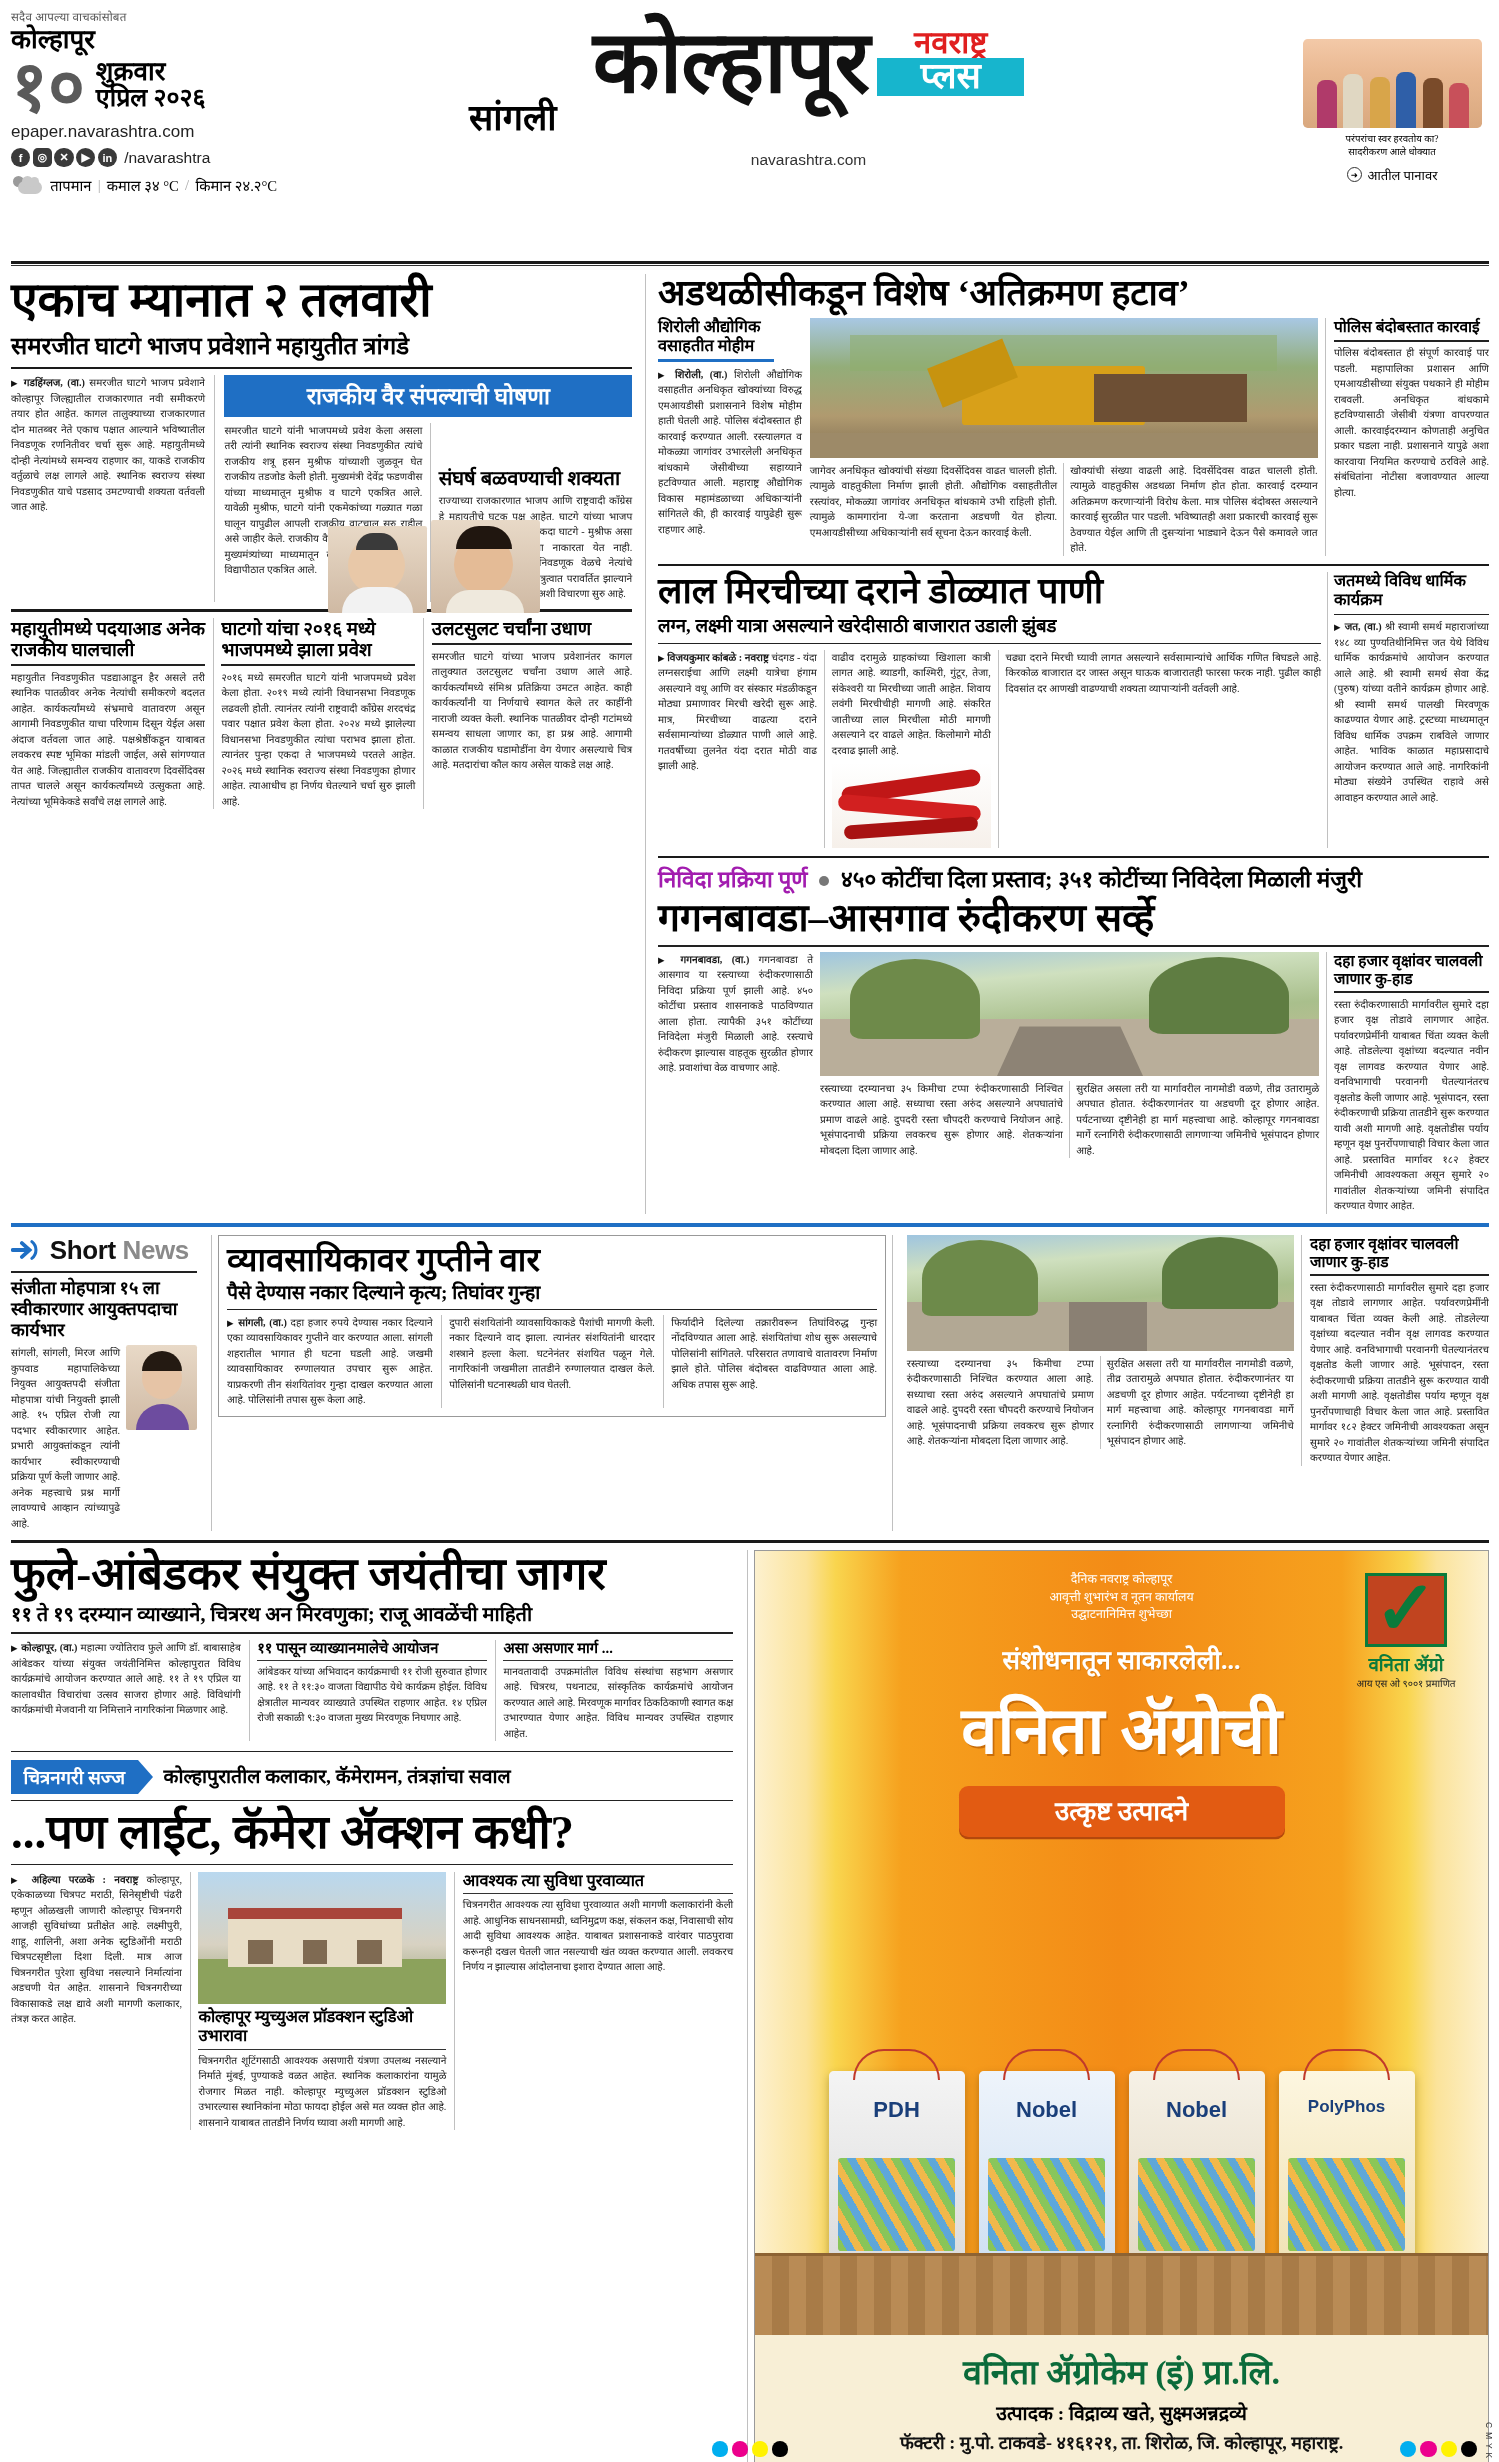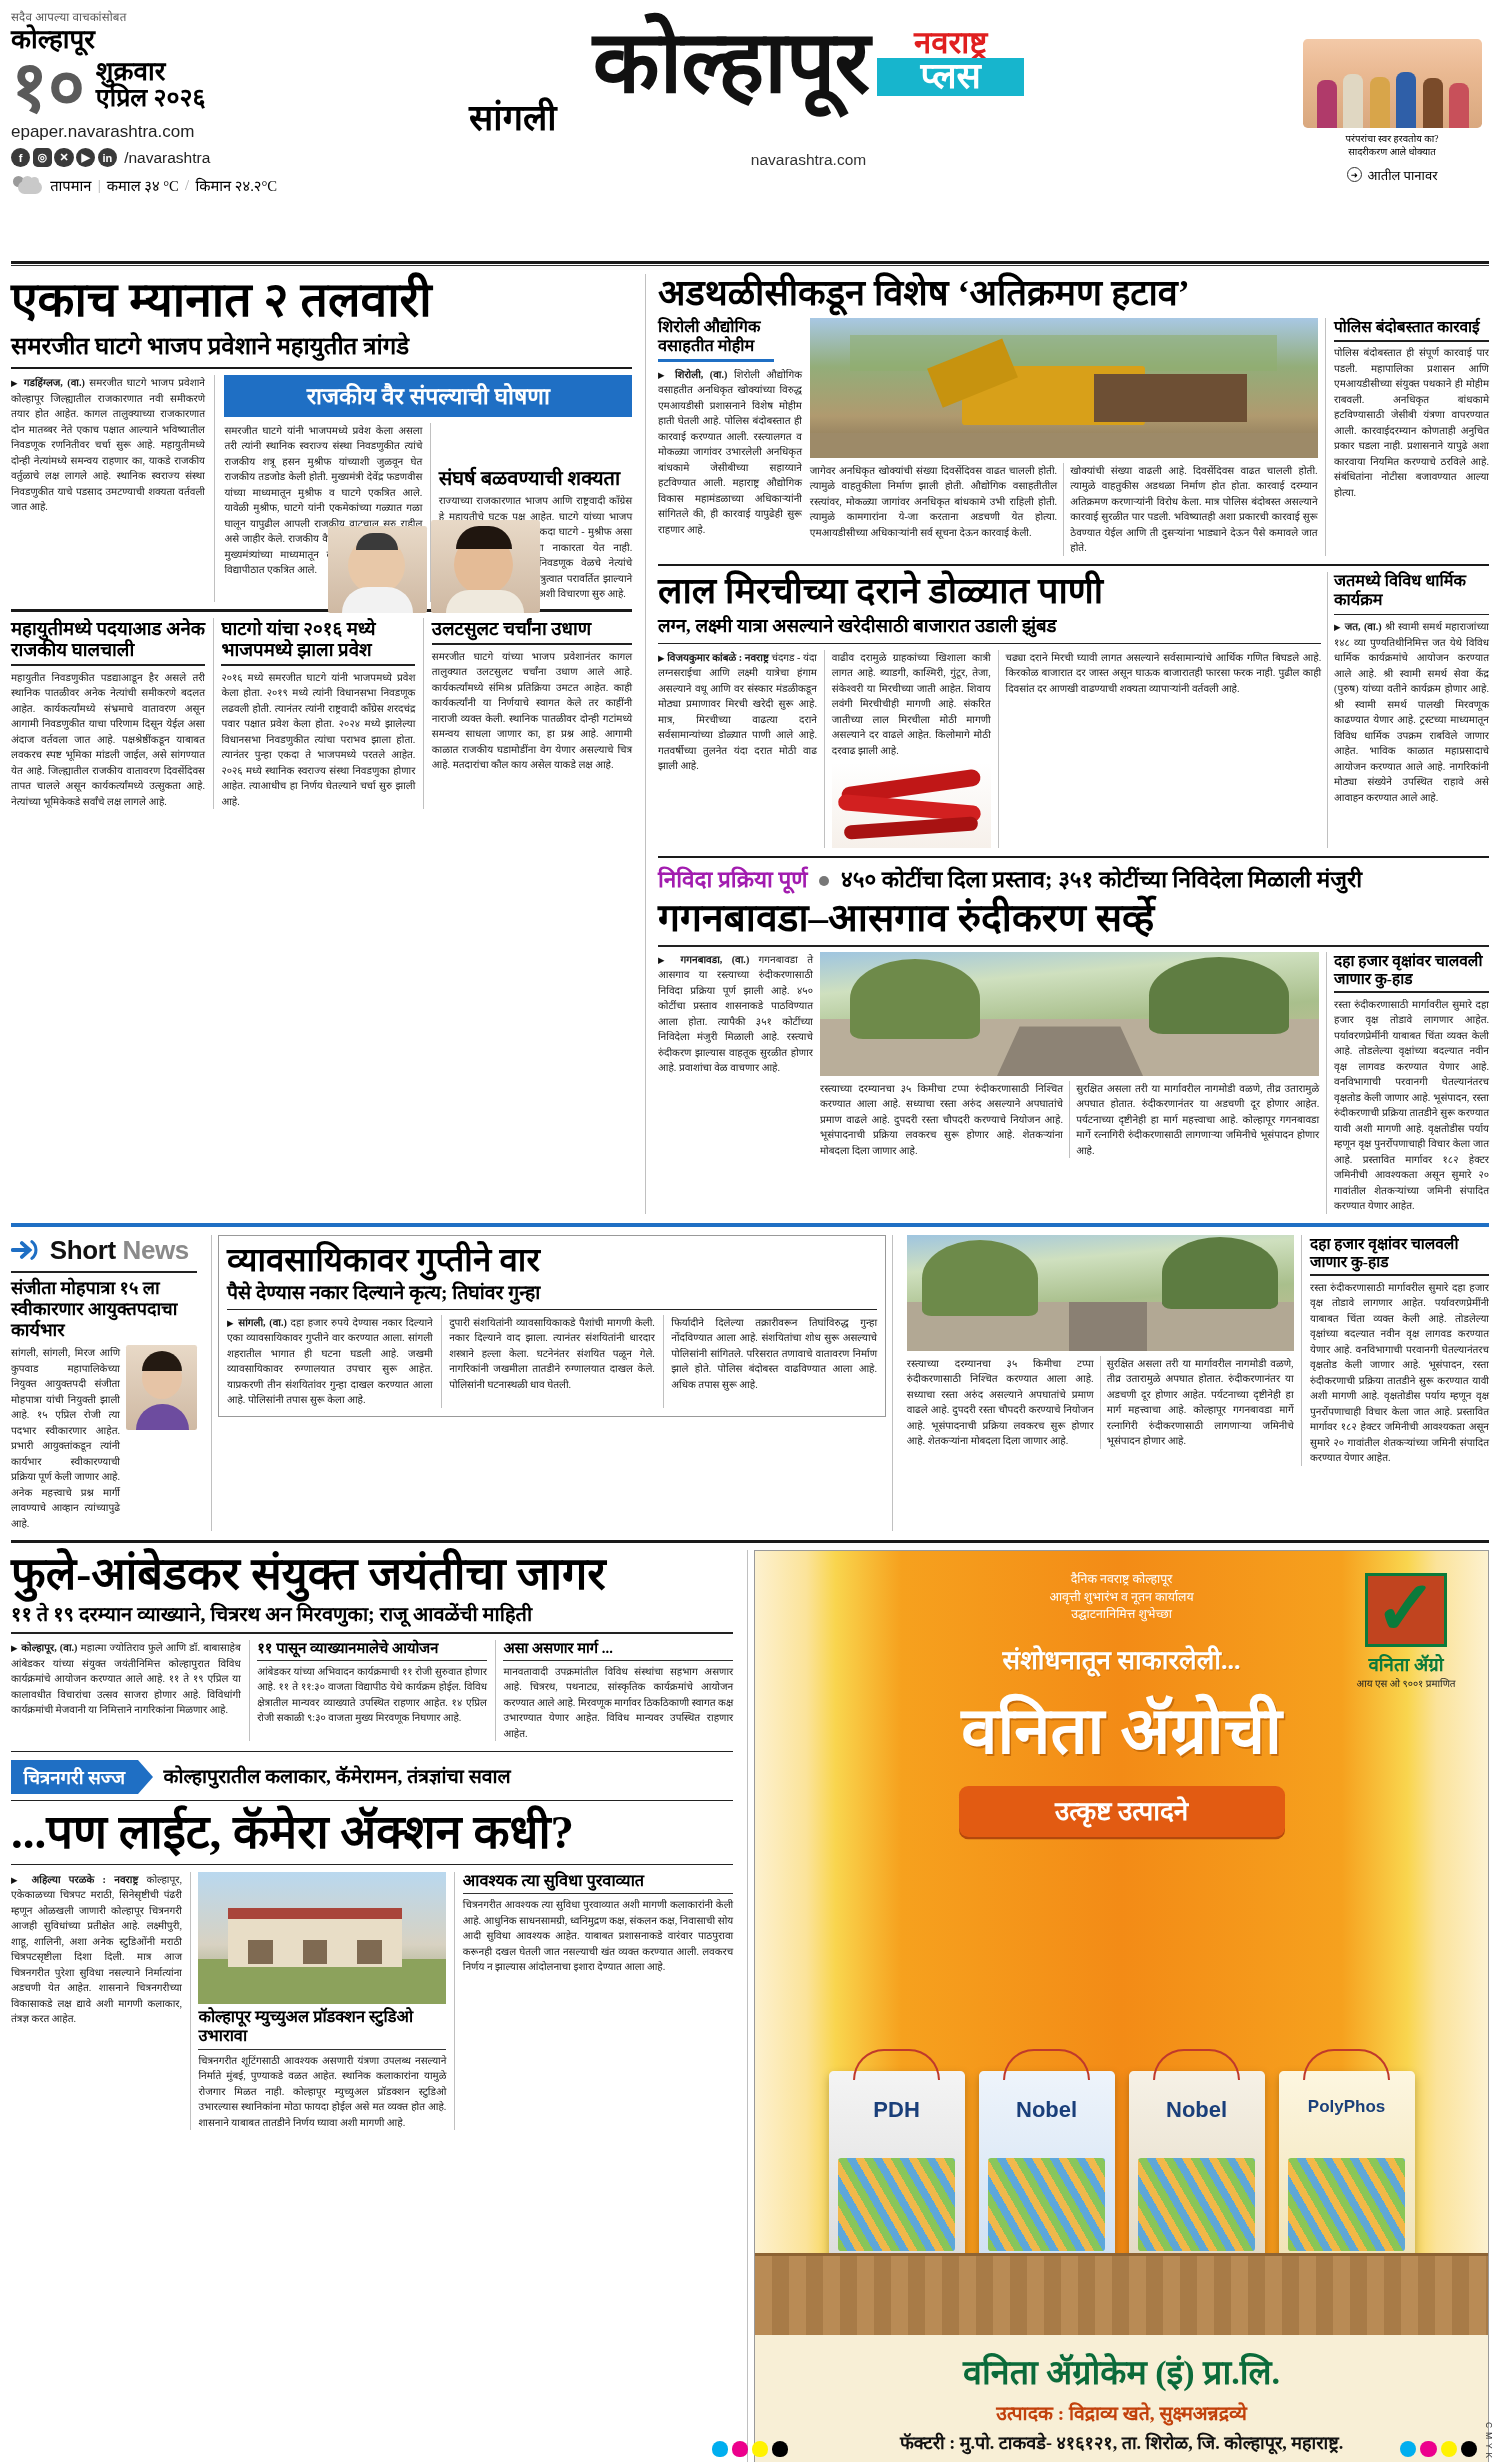--- a/index.html
+++ b/index.html
@@ -103,21 +103,21 @@
   .ad-shelf { position: absolute; left: 0; right: 0; bottom: 130px; height: 82px;
               background: repeating-linear-gradient(90deg,#b98b55 0 17px,#a87b47 17px 34px); border-top: 3.1px solid #8d6333; }
   .buckets { position: absolute; left: 0; right: 0; bottom: 200px; height: 233px; display: flex; justify-content: center; align-items: flex-end; gap: 14px; }
   .bucket { width: 136px; height: 194px; border-radius: 4.7px 4.7px 11px 11px; position: relative; box-shadow: 0 4.7px 9.3px rgba(0,0,0,.25); }
   .bucket .lbl { position: absolute; top: 26px; left: 0; right: 0; text-align: center; font-size: 22px; font-weight: bold; color: #1a3f7a; }
   .bucket .hex { position: absolute; bottom: 14px; left: 9.3px; right: 9.3px; height: 93px;
                  background: repeating-linear-gradient(60deg,#7fc24a 0 7.8px,#4fa0d8 7.8px 15.5px,#f2b33a 15.5px 23px); opacity: .9; border-radius: 3.1px; }
   .bucket .handle { position: absolute; top: -22px; left: 18%; right: 18%; height: 31px; border: 2.3px solid #c0392b; border-bottom: none; border-radius: 31px 31px 0 0; }
   .ad-footer { position: absolute; left: 0; right: 0; bottom: 0; height: 130px; background: #f8efd6; text-align: center; padding-top: 12.4px; }
   .ad-f1 { color: #0b6b3a; font-size: 34px; font-weight: bold; font-family: "Liberation Serif", serif; }
-  .ad-f2 { color: #c2410c; font-size: 19.4px; font-weight: bold; margin-top: 4.7px; font-family: "Liberation Serif", serif; }
+  .ad-f2 { color: #000000; font-size: 19.4px; font-weight: bold; margin-top: 4.7px; font-family: "Liberation Serif", serif; }
   .ad-f3 { color: #111; font-size: 18px; font-weight: bold; margin-top: 4.7px; font-family: "Liberation Serif", serif; }
 
   .cmyk { position: absolute; left: 0; right: 0; bottom: 4.7px; display: flex; justify-content: center; gap: 3.9px; }
   .cmyk span { width: 16.3px; height: 16.3px; border-radius: 50% 50% 45% 45%; display: block; }
   .cmyk-r { position: absolute; right: 23px; bottom: 4.7px; display: flex; gap: 3.9px; align-items: center; }
   .cmyk-lbl { position: absolute; right: 6.2px; bottom: 3.1px; writing-mode: vertical-rl; font-size: 8.5px; letter-spacing: 0.8px; color: #333; }
 </style>
 </head>
 <body>
 

